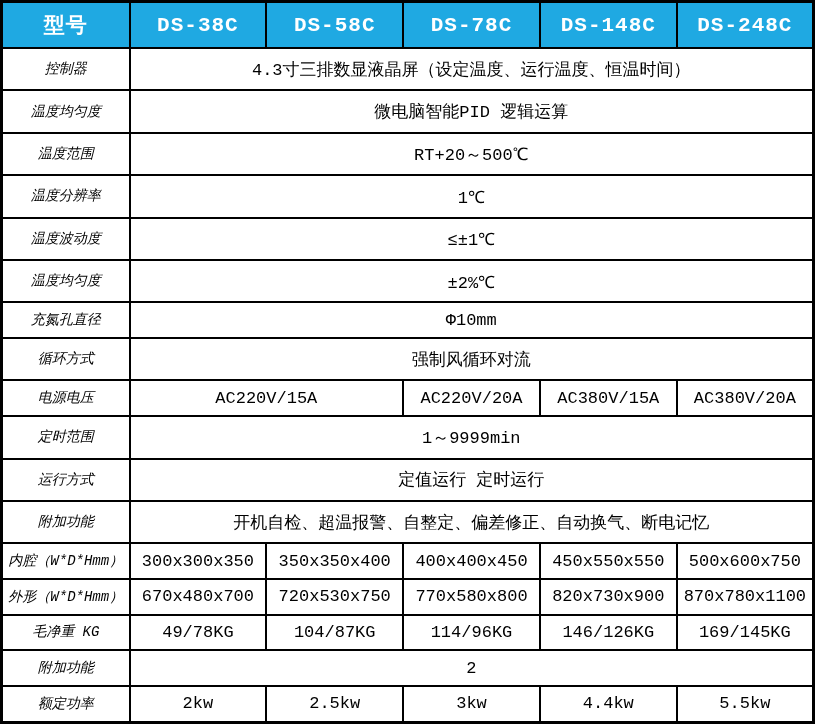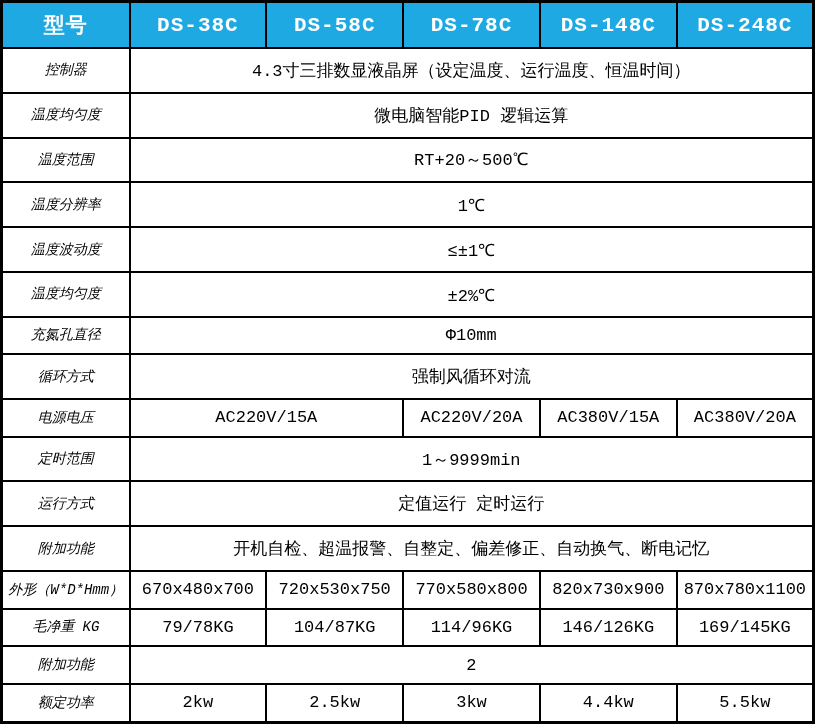--- a/index.html
+++ b/index.html
@@ -113,30 +113,38 @@
     </tr>
     <tr>
       <th>运行方式</th>
       <td colspan="5">定值运行 定时运行</td>
     </tr>
     <tr>
       <th>附加功能</th>
       <td colspan="5">开机自检、超温报警、自整定、偏差修正、自动换气、断电记忆</td>
     </tr>
     <tr>
+      <th>内腔（W*D*Hmm）</th>
+      <td>300x300x350</td>
+      <td>350x350x400</td>
+      <td>400x400x450</td>
+      <td>450x550x550</td>
+      <td>500x600x750</td>
+    </tr>
+    <tr>
       <th>外形（W*D*Hmm）</th>
       <td>670x480x700</td>
       <td>720x530x750</td>
       <td>770x580x800</td>
       <td>820x730x900</td>
       <td>870x780x1100</td>
     </tr>
     <tr>
       <th>毛净重 KG</th>
-      <td>79/78KG</td>
+      <td>49/78KG</td>
       <td>104/87KG</td>
       <td>114/96KG</td>
       <td>146/126KG</td>
       <td>169/145KG</td>
     </tr>
     <tr>
       <th>附加功能</th>
       <td colspan="5">2</td>
     </tr>
     <tr>

